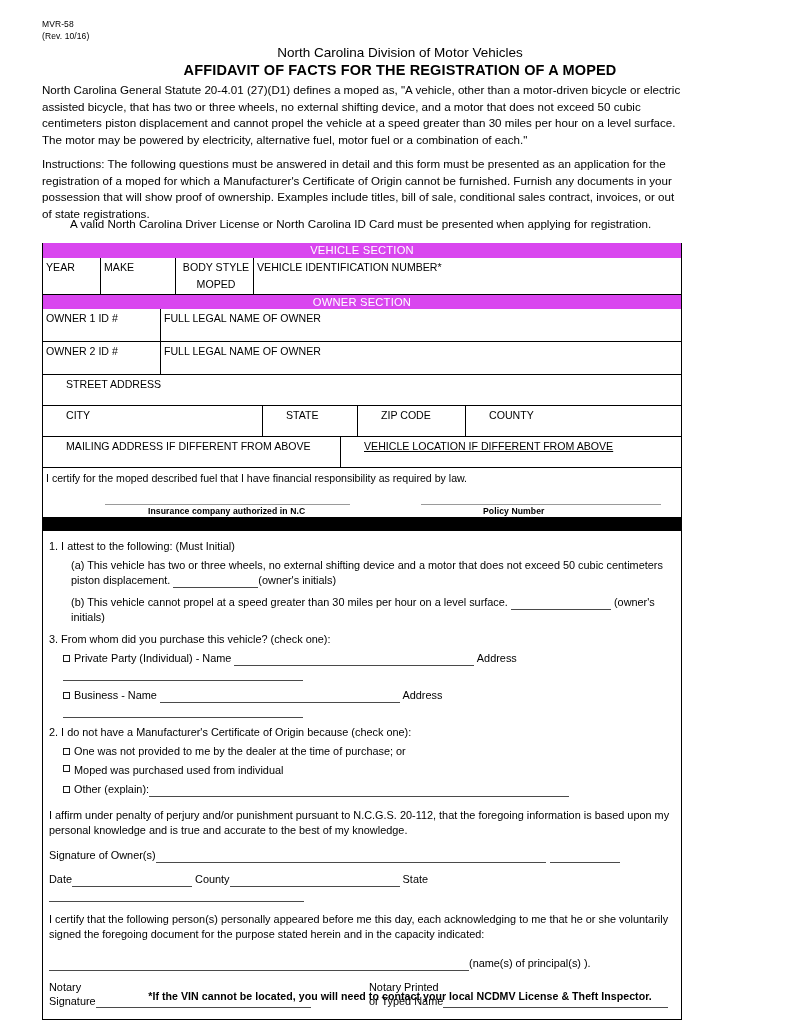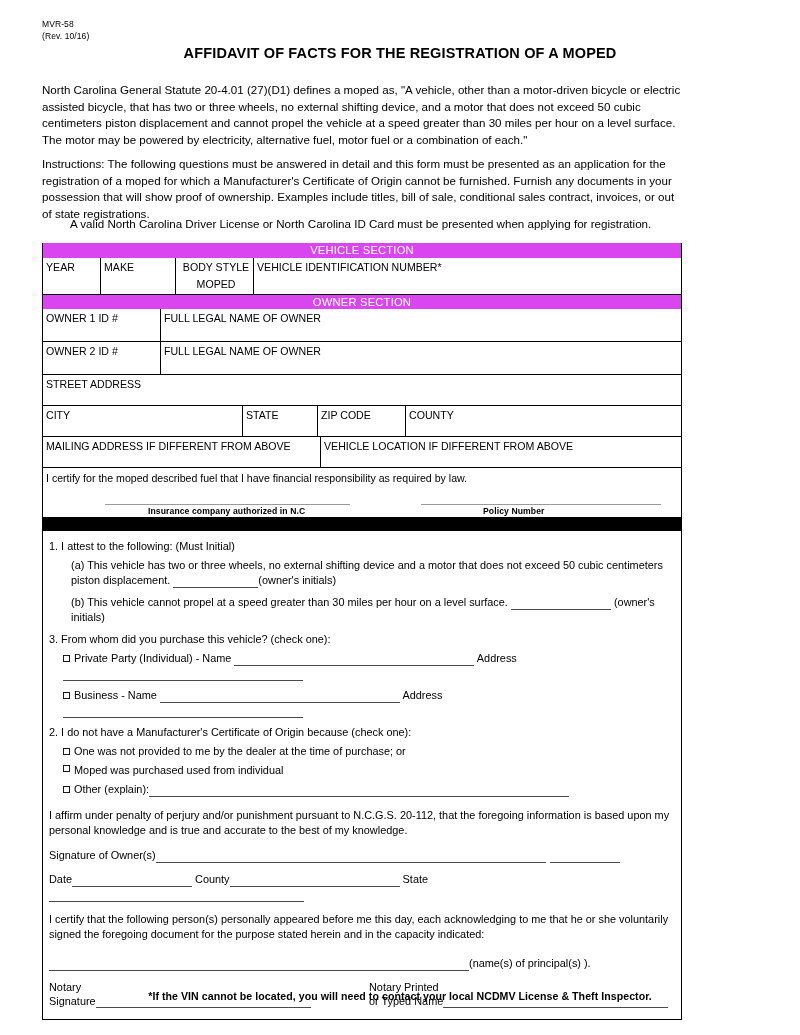--- a/index.html
+++ b/index.html
@@ -99,37 +99,37 @@
     line-height: 14px;
   }
   .cell:last-child { border-right: none; }
   .cell.center-sub { text-align: center; }
   .sub {
     text-align: center;
     display: block;
     margin-top: 3px;
   }
 
-  .h30 { height: 30px; }
+  .h30 { height: 30px; margin-left: 20px; }
   .h36 { height: 36px; }
   .h32 { height: 32px; }
 
   
   .w-year   { width: 58px; }
   .w-make   { width: 75px; }
   .w-body   { width: 78px; }
   .w-vin    { flex: 1; }
   .w-ownid  { width: 118px; }
   .w-ownnm  { flex: 1; }
   .w-city   { width: 200px; }
   .w-state  { width: 75px; }
   .w-zip    { width: 88px; }
   .w-county { flex: 1; }
   .w-mail   { width: 278px; }
-  .w-vloc   { flex: 1; }
+  .w-vloc   { flex: 1; text-decoration: underline; }
   .w-full   { flex: 1; }
 
   
   .certify-row {
     border-top: 1.6px solid #000;
     padding: 3px 0 0 3px;
     height: 50px;
     position: relative;
   }
   .certify-text { font-size: 10.6px; line-height: 14px; }
@@ -233,20 +233,21 @@
 <body>
 
 <div class="page">
 
   <div class="formnum">
     <div>MVR-58</div>
     <div>(Rev. 10/16)</div>
   </div>
 
   <div class="title-wrap">
+    <div class="title1">North Carolina Division of Motor Vehicles</div>
     <div class="title2">AFFIDAVIT OF FACTS FOR THE REGISTRATION OF A MOPED</div>
   </div>
 
   <div class="para" id="p-statute">North Carolina General Statute 20-4.01 (27)(D1) defines a moped as, "A vehicle, other than a motor-driven bicycle or electric assisted bicycle, that has two or three wheels, no external shifting device, and a motor that does not exceed 50 cubic centimeters piston displacement and cannot propel the vehicle at a speed greater than 30 miles per hour on a level surface.  The motor may be powered by electricity, alternative fuel, motor fuel or a combination of each."</div>
   <div class="para" id="p-instructions">Instructions: The following questions must be answered in detail and this form must be presented as an application for the registration of a moped for which a Manufacturer's Certificate of Origin cannot be furnished.  Furnish any documents in your possession that will show proof of ownership. Examples include titles, bill of sale, conditional sales contract, invoices, or out of state registrations.</div>
   <div class="para" id="p-license">A valid North Carolina Driver License or North Carolina ID Card must be presented when applying for registration.</div>
 
   <div class="tbl">
 
     <div class="bar">VEHICLE SECTION</div>

